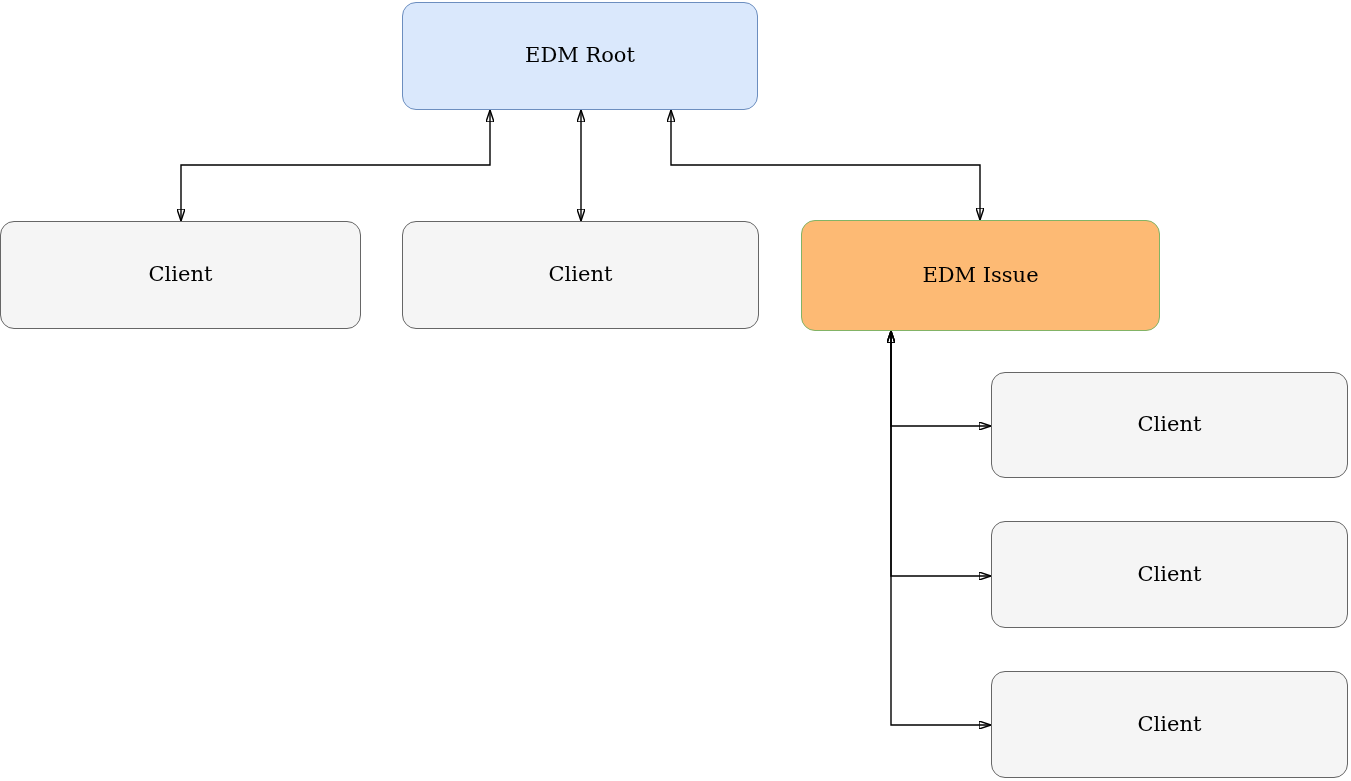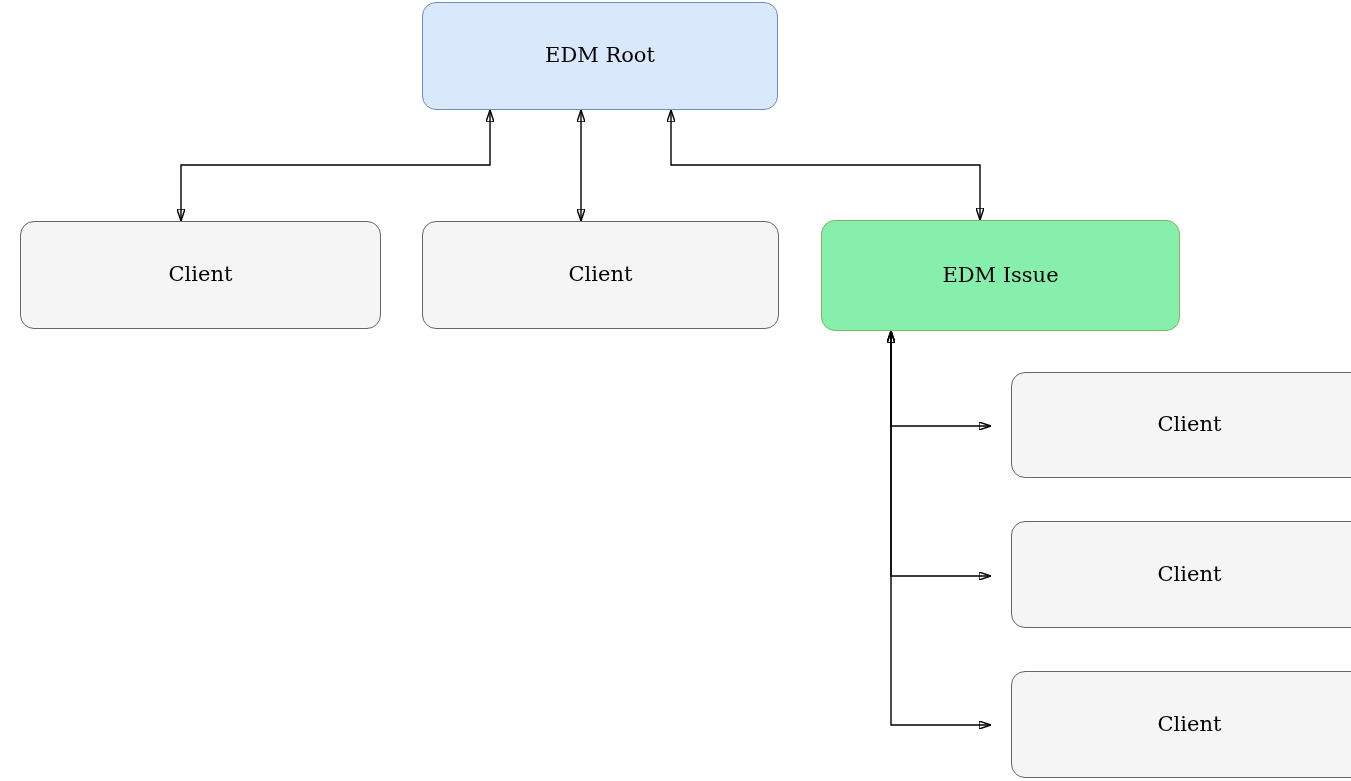--- a/index.html
+++ b/index.html
@@ -31,21 +31,20 @@
     position: absolute;
     box-sizing: border-box;
     border: 1px solid #000;
     border-radius: 14px;
     display: flex;
     align-items: center;
     justify-content: center;
     font-size: 21px;
     text-align: center;
     line-height: 1.2;
-    margin-left: 20px;
   }
   .node .label {
     padding: 0 10px;
     white-space: nowrap;
   }
 </style>
 </head>
 <body>
 
 <div class="canvas" style="background-color: rgb(255, 255, 255); color: rgb(0, 0, 0);">
@@ -75,21 +74,21 @@
   </div>
 
   <div class="node" style="left: 0px; top: 221px; width: 361px; height: 108px; background-color: rgb(245, 245, 245); border-color: rgb(102, 102, 102);">
     <span class="label">Client</span>
   </div>
 
   <div class="node" style="left: 402px; top: 221px; width: 357px; height: 108px; background-color: rgb(245, 245, 245); border-color: rgb(102, 102, 102);">
     <span class="label">Client</span>
   </div>
 
-  <div class="node" style="left: 801px; top: 220px; width: 359px; height: 111px; background-color: #86efac; border-color: rgb(130, 179, 102);">
+  <div class="node" style="left: 801px; top: 220px; width: 359px; height: 111px; background-color: #fdba74; border-color: rgb(130, 179, 102);">
     <span class="label">EDM Issue</span>
   </div>
 
   <div class="node" style="left: 991px; top: 372px; width: 357px; height: 106px; background-color: rgb(245, 245, 245); border-color: rgb(102, 102, 102);">
     <span class="label">Client</span>
   </div>
 
   <div class="node" style="left: 991px; top: 521px; width: 357px; height: 107px; background-color: rgb(245, 245, 245); border-color: rgb(102, 102, 102);">
     <span class="label">Client</span>
   </div>

